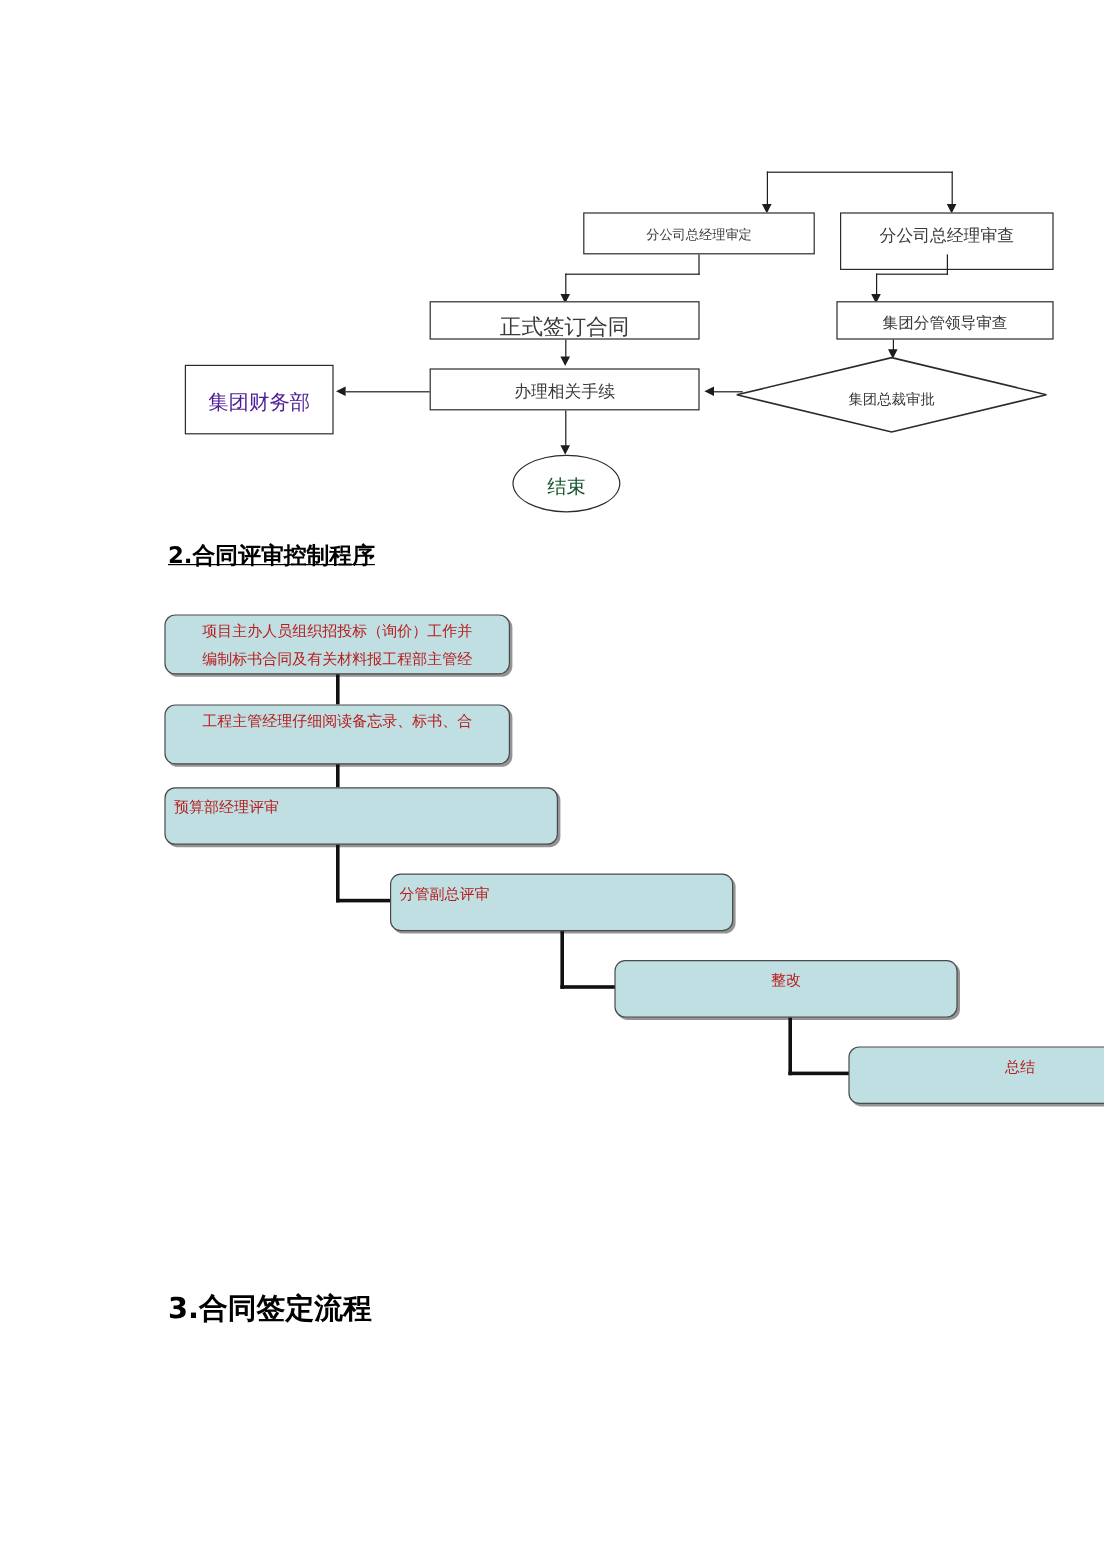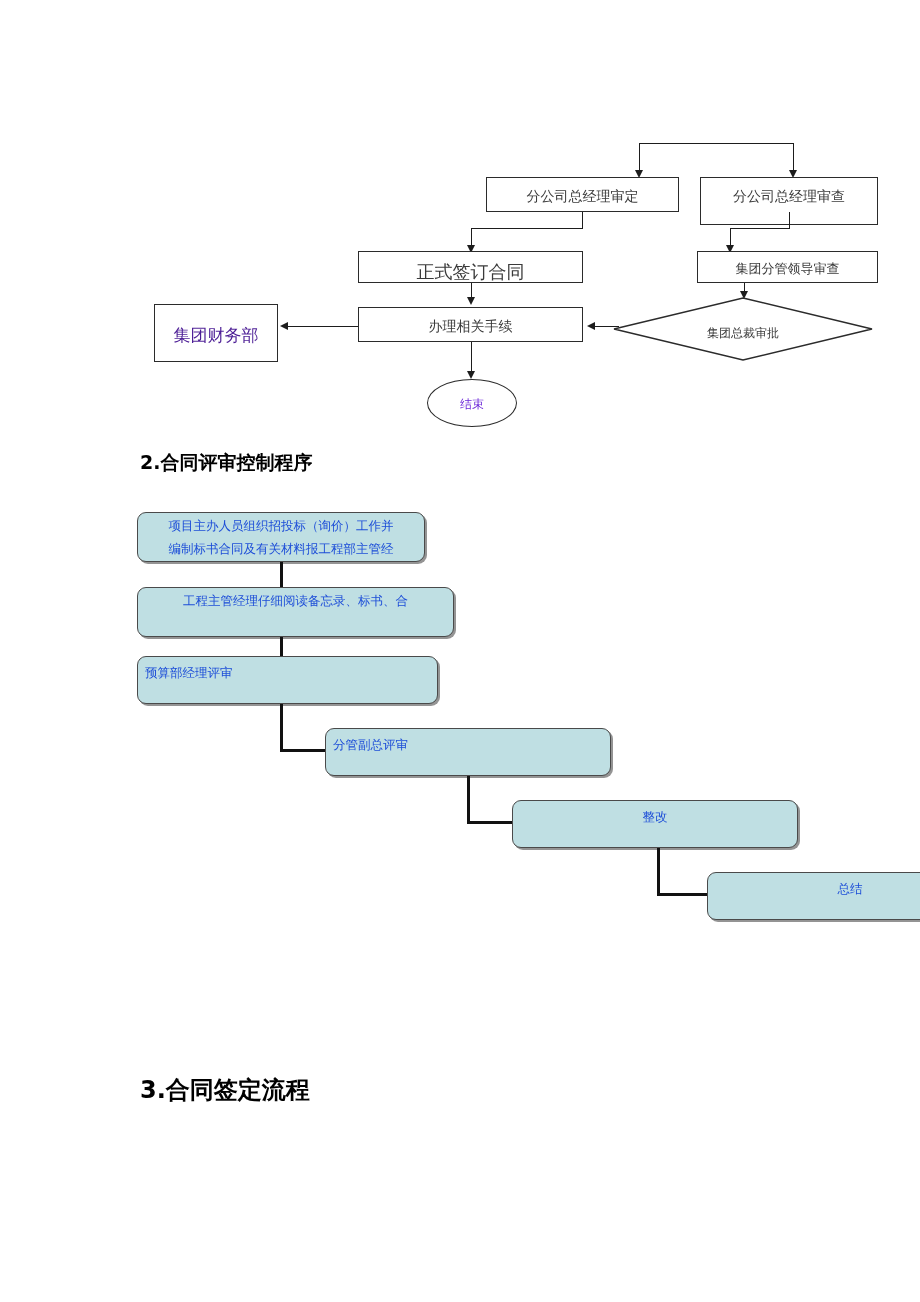--- a/index.html
+++ b/index.html
@@ -68,59 +68,59 @@
     border: 1px solid #2b2b2b;
     border-radius: 50%;
     background: #fff;
     overflow: hidden;
   }
   .oval .lbl {
     position: absolute;
     left: 0; right: 0;
     text-align: center;
     white-space: nowrap;
-    color: #6d28d9;
-    font-family: "DejaVu Sans", sans-serif;
-    font-size: 12px;
+    color: #14532d;
+    font-family: "DejaVu Sans", sans-serif;
+    font-size: 16px;
   }
 
   
   .h1line { position:absolute; height:0; border-top:1.4px solid #1d1d1d; }
   .v1line { position:absolute; width:0;  border-left:1.4px solid #1d1d1d; }
 
   
   .arw { position:absolute; width:0; height:0; }
   .arw-down  { border-left:4.5px solid transparent; border-right:4.5px solid transparent; border-top:8px solid #1d1d1d; }
   .arw-left  { border-top:4.5px solid transparent; border-bottom:4.5px solid transparent; border-right:8px solid #1d1d1d; }
 
   
   .heading {
     position: absolute;
     white-space: nowrap;
     font-weight: bold;
     color: #000;
     font-family: "DejaVu Sans", sans-serif;
   }
-  .heading.h-2 { font-size: 19px; letter-spacing: 0px; }
+  .heading.h-2 { font-size: 19px; letter-spacing: 0px; text-decoration: underline; }
   .heading.h-3 { font-size: 24px; letter-spacing: 0px; }
 
   
   .tbox {
     position: absolute;
     box-sizing: border-box;
     background: #bfdfe3;
     border: 1px solid #4a4a4a;
     border-radius: 9px;
     box-shadow: 2px 2px 0 rgba(60,60,60,0.55);
     overflow: hidden;
   }
   .tbox .ttxt {
     position: absolute;
     left: 7px; right: 7px;
-    color: #1d4ed8;
+    color: #b91c1c;
     font-family: "DejaVu Sans", sans-serif;
     font-size: 12.5px;
     line-height: 23px;
   }
   .tbox .ttxt.center { text-align: center; }
   .tbox .ttxt.left   { text-align: left; }
 
   
   .h2line { position:absolute; background:#111111; height:3px; }
   .v2line { position:absolute; background:#111111; width:3px; }
@@ -132,21 +132,21 @@
 
   <div>
 
     <div class="h1line" style="left:639px; top:143px; width:155px;"></div>
     <div class="v1line" style="left:639px; top:143px; height:28px;"></div>
     <div class="arw arw-down" style="left:635px; top:170px;"></div>
     <div class="v1line" style="left:793px; top:143px; height:28px;"></div>
     <div class="arw arw-down" style="left:789px; top:170px;"></div>
 
     <div class="lbox" style="left:486px; top:177px; width:193px; height:35px;">
-      <div class="lbl" style="top:10px; font-size:14px;">分公司总经理审定</div>
+      <div class="lbl" style="top:10px; font-size:11px;">分公司总经理审定</div>
     </div>
 
     <div class="lbox" style="left:700px; top:177px; width:178px; height:48px;">
       <div class="lbl" style="top:10px; font-size:14px;">分公司总经理审查</div>
     </div>
 
     <div class="v1line" style="left:582px; top:212px; height:17px;"></div>
     <div class="h1line" style="left:471px; top:228px; width:112px;"></div>
     <div class="v1line" style="left:471px; top:228px; height:19px;"></div>
     <div class="arw arw-down" style="left:467px; top:245px;"></div>
@@ -203,27 +203,27 @@
 
   <div>
 
     <div class="tbox" style="left:137px; top:512px; width:288px; height:50px;">
       <div class="ttxt center" style="top:1px;">项目主办人员组织招投标（询价）工作并</div>
       <div class="ttxt center" style="top:24px;">编制标书合同及有关材料报工程部主管经</div>
     </div>
 
     <div class="v2line" style="left:280px; top:562px; height:25px;"></div>
 
-    <div class="tbox" style="left:137px; top:587px; width:317px; height:50px;">
+    <div class="tbox" style="left:137px; top:587px; width:288px; height:50px;">
       <div class="ttxt center" style="top:1px;">工程主管经理仔细阅读备忘录、标书、合</div>
     </div>
 
     <div class="v2line" style="left:280px; top:637px; height:19px;"></div>
 
-    <div class="tbox" style="left:137px; top:656px; width:301px; height:48px;">
+    <div class="tbox" style="left:137px; top:656px; width:328px; height:48px;">
       <div class="ttxt left" style="top:4px;">预算部经理评审</div>
     </div>
 
     <div class="v2line" style="left:280px; top:704px; height:48px;"></div>
     <div class="h2line" style="left:280px; top:749px; width:48px;"></div>
 
     <div class="tbox" style="left:325px; top:728px; width:286px; height:48px;">
       <div class="ttxt left" style="top:4px;">分管副总评审</div>
     </div>
 

